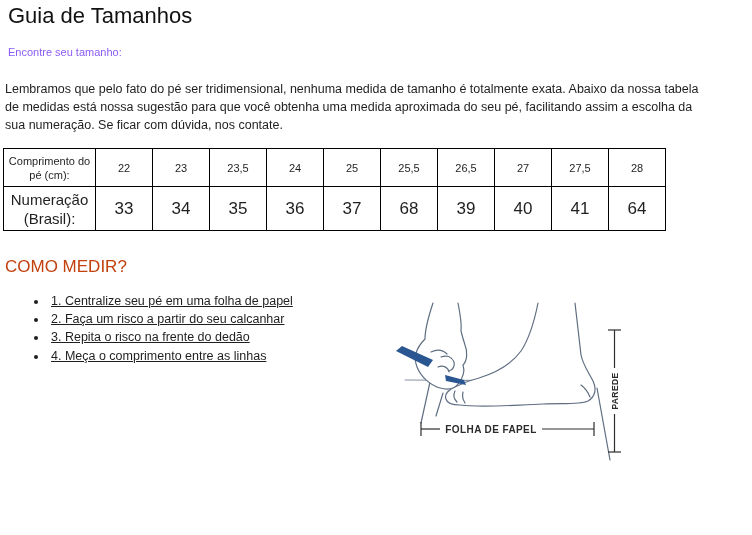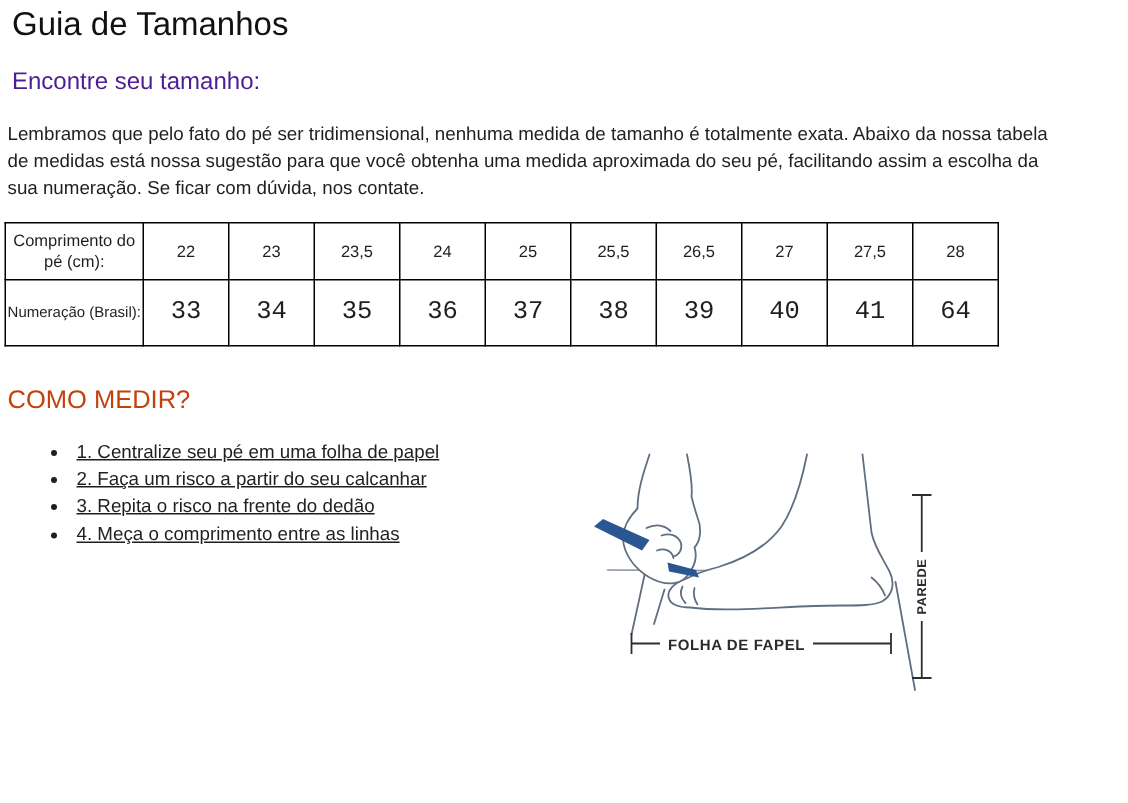--- a/index.html
+++ b/index.html
@@ -2,29 +2,29 @@
 <html><head>
 <meta charset="utf-8">
 <style>
   * { margin:0; padding:0; box-sizing:border-box; }
   html,body { background:#ffffff; }
   body {
     width:752px; height:535px; position:relative; overflow:hidden;
     font-family:"Liberation Sans", sans-serif; color:#1f1f1f;
   }
   .page-title { position:absolute; left:8px; top:3px; font-size:22px; font-weight:400; color:#111; }
-  .subtitle   { position:absolute; left:8px; top:46px; font-size:16px; font-weight:400; color:#4c1d95; }
+  .subtitle   { position:absolute; left:8px; top:46px; font-size:11px; font-weight:400; color:#8b5cf6; }
   .intro      { position:absolute; left:5px; top:80px; width:699px; font-size:12.5px; line-height:18px; color:#1f1f1f; }
 
   table.size-table { position:absolute; left:3px; top:148px; border-collapse:collapse; background:#fff; }
   table.size-table td { border:1px solid #000; text-align:center; vertical-align:middle; padding:0; }
   td.len-label  { width:92px; text-align:left; padding:2px 4px; font-size:11px; line-height:14px;margin-left:17px; }
   td.len-cell   { width:57px; height:38px; font-size:11px; }
-  td.size-label { text-align:left; padding:2px 4px; font-size:10px; line-height:19px;margin-top:15px; }
-  td.size-cell  { height:44px; font-size:17px;font-family:Liberation Mono, monospace; }
+  td.size-label { text-align:left; padding:2px 4px; font-size:15px; line-height:19px;margin-top:15px; }
+  td.size-cell  { height:44px; font-size:17px; }
 
   .como-medir { position:absolute; left:5px; top:257px; font-size:17px; font-weight:400; color:#c2410c; }
   ul.steps { position:absolute; left:29px; top:292px; padding-left:19px; list-style:disc;text-decoration:underline; }
   ul.steps li { font-size:12.5px; line-height:18.2px; color:#1f1f1f; padding-left:3px; }
 
   .illustration { position:absolute; left:383px; top:297px; }
   .illu-line  { fill:none; stroke:#5f6e81; stroke-width:1.2; stroke-linecap:round; stroke-linejoin:round; }
   .illu-fill  { fill:#ffffff; stroke:#5f6e81; stroke-width:1.2; stroke-linecap:round; stroke-linejoin:round; }
   .gray-line  { fill:none; stroke:#8a95a3; stroke-width:1.1; stroke-linecap:round; }
   .arrow-line { fill:none; stroke:#2e2e2e; stroke-width:1.2; }
@@ -53,21 +53,21 @@
     <td class="len-cell">27,5</td>
     <td class="len-cell">28</td>
   </tr>
   <tr>
     <td class="size-label">Numeração (Brasil):</td>
     <td class="size-cell">33</td>
     <td class="size-cell">34</td>
     <td class="size-cell">35</td>
     <td class="size-cell">36</td>
     <td class="size-cell">37</td>
-    <td class="size-cell">38</td>
+    <td class="size-cell">68</td>
     <td class="size-cell">39</td>
     <td class="size-cell">40</td>
     <td class="size-cell">41</td>
     <td class="size-cell">64</td>
   </tr>
   </tbody>
 </table>
 
 <h3 class="como-medir">COMO MEDIR?</h3>
 

